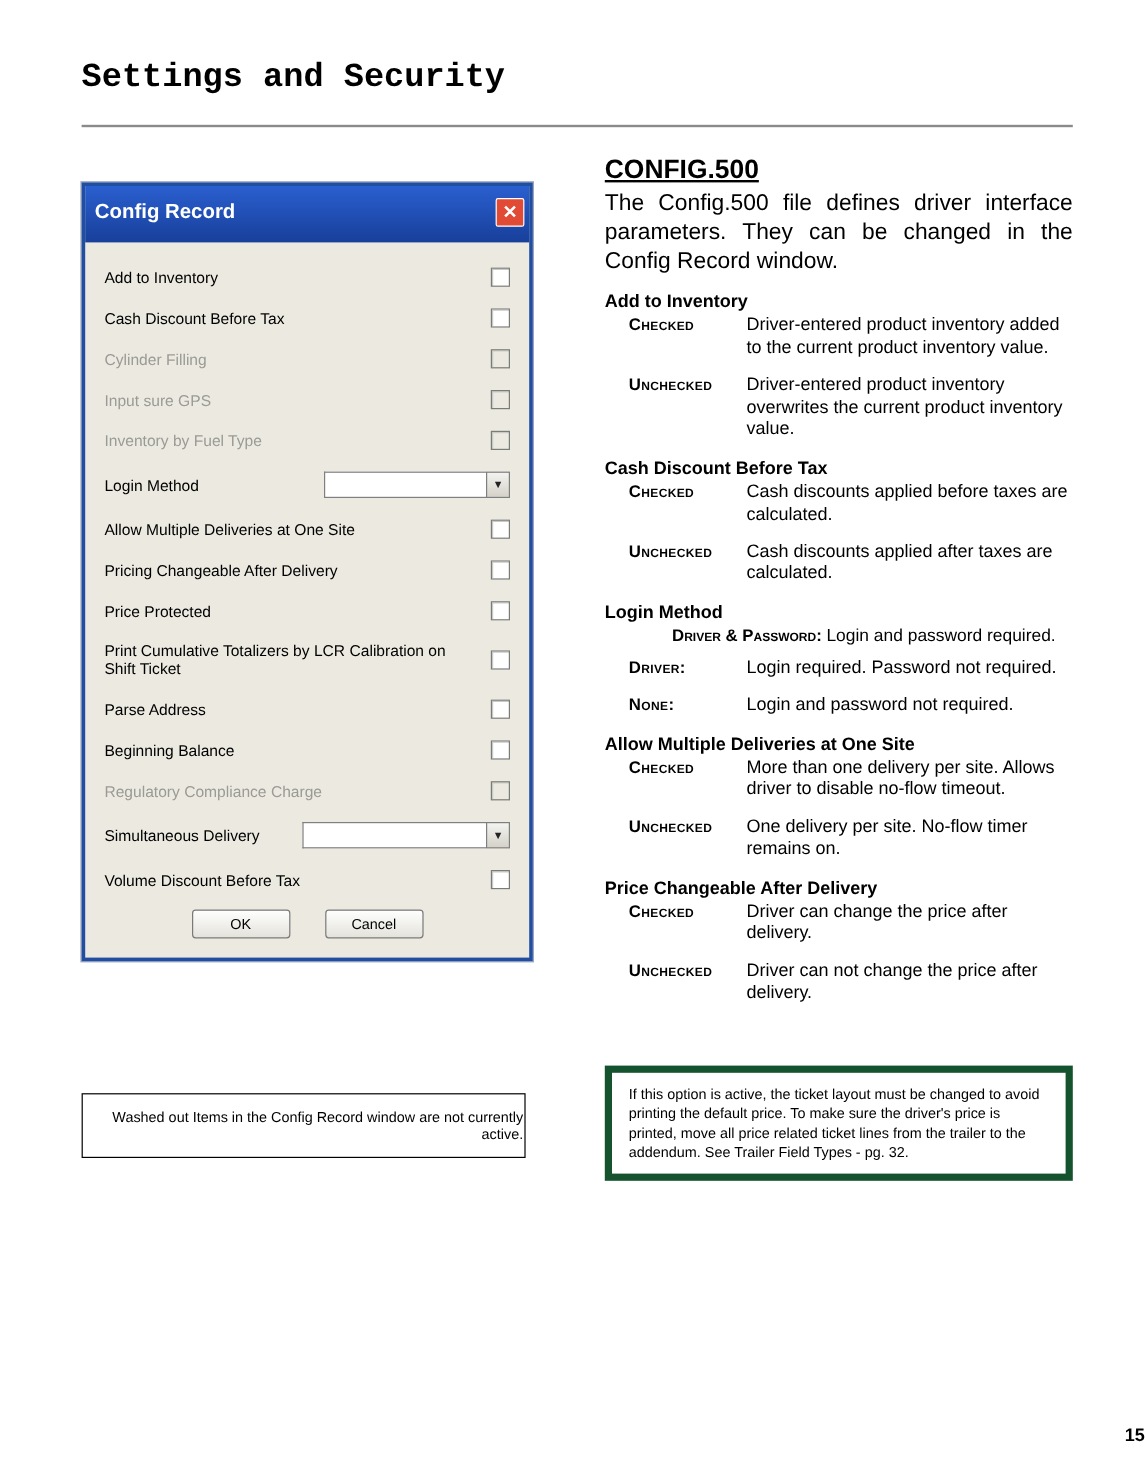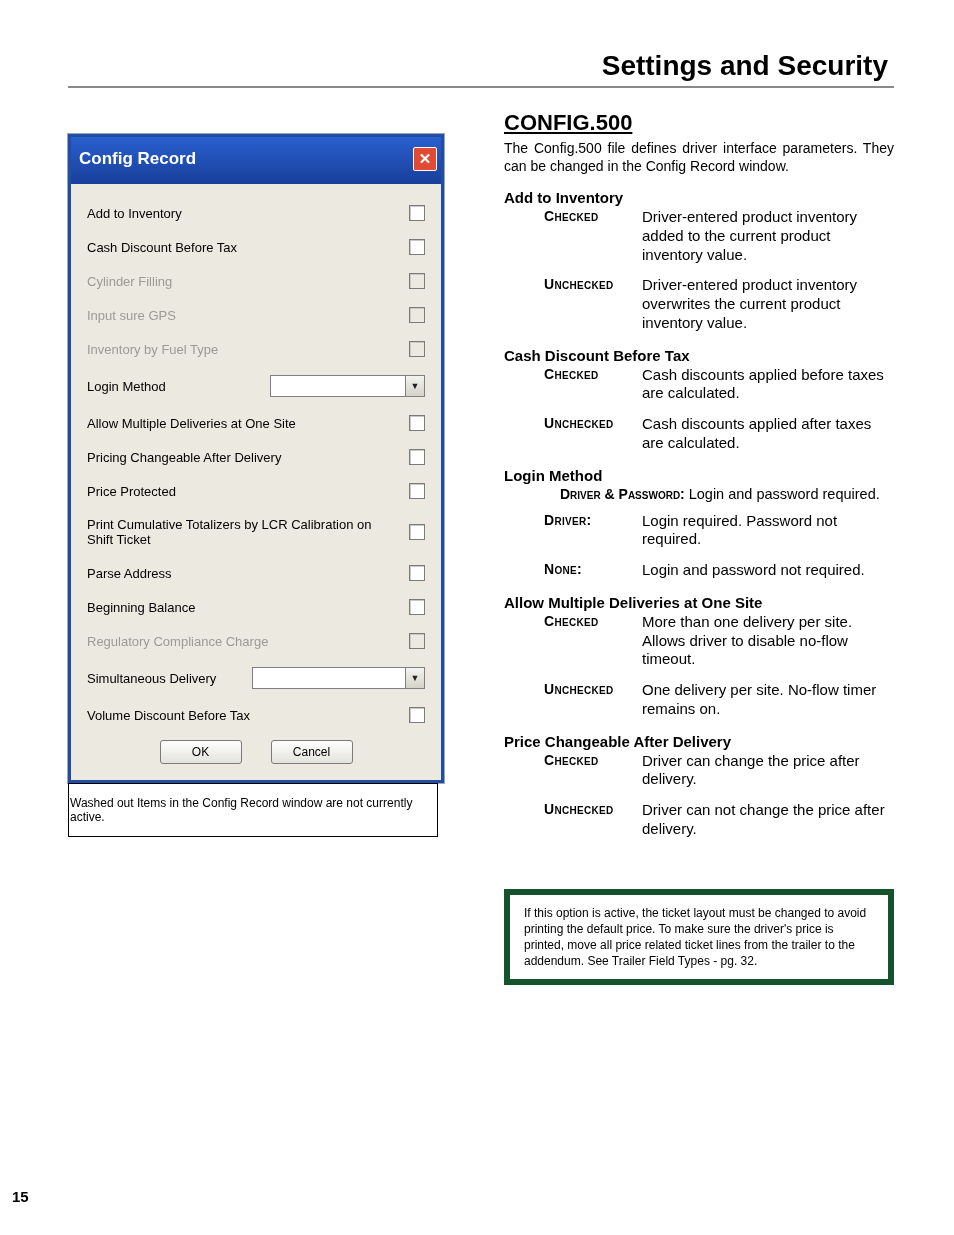--- a/index.html
+++ b/index.html
@@ -9,26 +9,25 @@
     color: #000;
   }
   .page {
     width: 954px;
     height: 1235px;
     box-sizing: border-box;
     padding: 50px 60px 40px 68px;
     position: relative;
   }
   .hdr-title {
-    font-family: Liberation Sans, sans-serif;
+    font-family: Liberation Mono, monospace;
     font-weight: bold;
     font-size: 28px;
-    text-align: right;
     padding-right: 6px;
-    padding-bottom: 4px;
+    padding-bottom: 23px;
   }
   .hdr-rule {
     border: none;
     border-top: 2px solid #8a8a8a;
     margin: 0 0 22px 0;
   }
   .cols {
     display: flex;
     gap: 46px;
   }
@@ -114,39 +113,40 @@
   .winbtn {
     font-family: Tahoma, Arial, sans-serif;
     font-size: 12px;
     width: 80px; height: 22px;
     border: 1px solid #7a7a7a;
     border-radius: 3px;
     background: linear-gradient(#fefefe, #e4e3db);
     display: flex; align-items: center; justify-content: center;
   }
   .caption-box {
+    margin-top: 110px;
     border: 1px solid #000;
     padding: 12px 1px;
     font-size: 12px;
-    text-align: left;
+    text-align: right;
     width: 370px;
     box-sizing: border-box;
   }
   
   .subhead {
     font-family: Arial, Helvetica, sans-serif;
     font-weight: bold;
     font-size: 22px;
     margin: 0 0 4px 0;
     text-decoration: underline;
   }
-  .intro { font-size: 14px; line-height: 1.25; margin-bottom: 14px; text-align: justify;}
+  .intro { font-size: 19px; line-height: 1.25; margin-bottom: 14px; text-align: justify;}
   .param { margin-bottom: 14px; }
   .param-title { font-weight: bold; font-size: 15px; margin-bottom: 2px; }
-  .kv { display: flex; margin: 0 0 12px 40px; justify-content: center; }
+  .kv { display: flex; margin: 0 0 12px 20px; justify-content: center; }
   .kv .k {
     width: 98px;
     flex-shrink: 0;
     font-variant: small-caps;
     font-weight: bold;
     font-size: 14px;
     letter-spacing: 0.3px;
   }
   .kv .v { flex: 1; font-size: 15px; line-height: 1.25; }
   .subnote { font-size: 14.5px; margin: 2px 0 10px 24px; padding-left: 32px; }
@@ -159,22 +159,22 @@
     margin-top: 50px;
     border: 6px solid #14532d;
     padding: 10px 14px;
     font-size: 12px;
     line-height: 1.35;
     text-align: left;
   }
   .pagenum {
     position: absolute;
     bottom: 30px;
-    left: 12px; right: 0;
-    text-align: left;
+    left: 0; right: 0;
+    text-align: right;
     font-weight: bold;
     font-size: 15px;
   }
 </style>
 </head>
 <body>
 
 <div class="page">
   <div class="hdr-title">Settings and Security</div>
   <hr class="hdr-rule">

